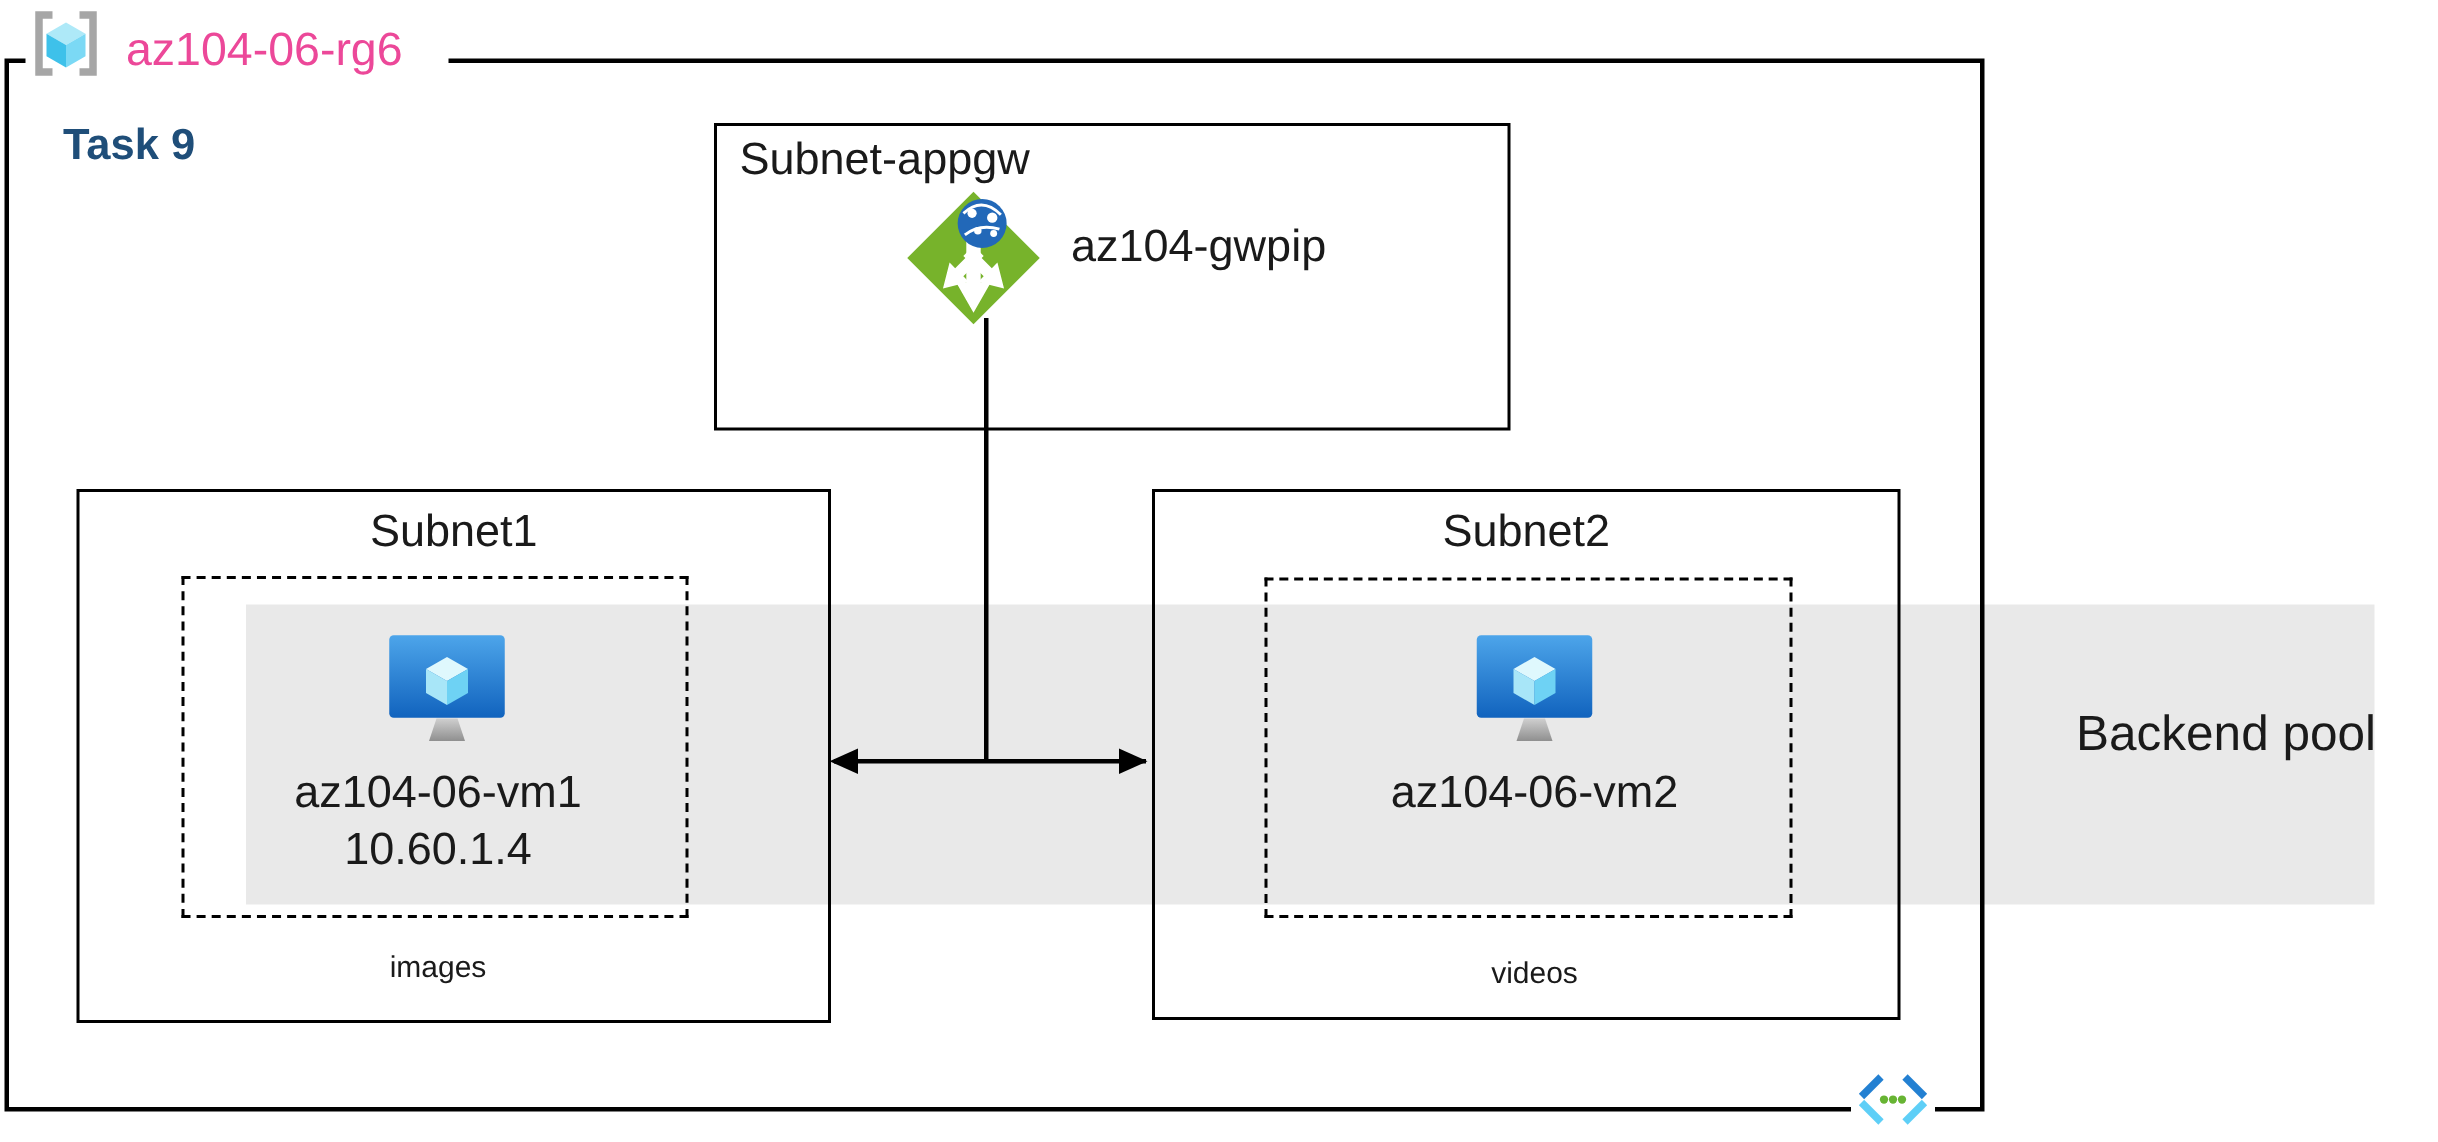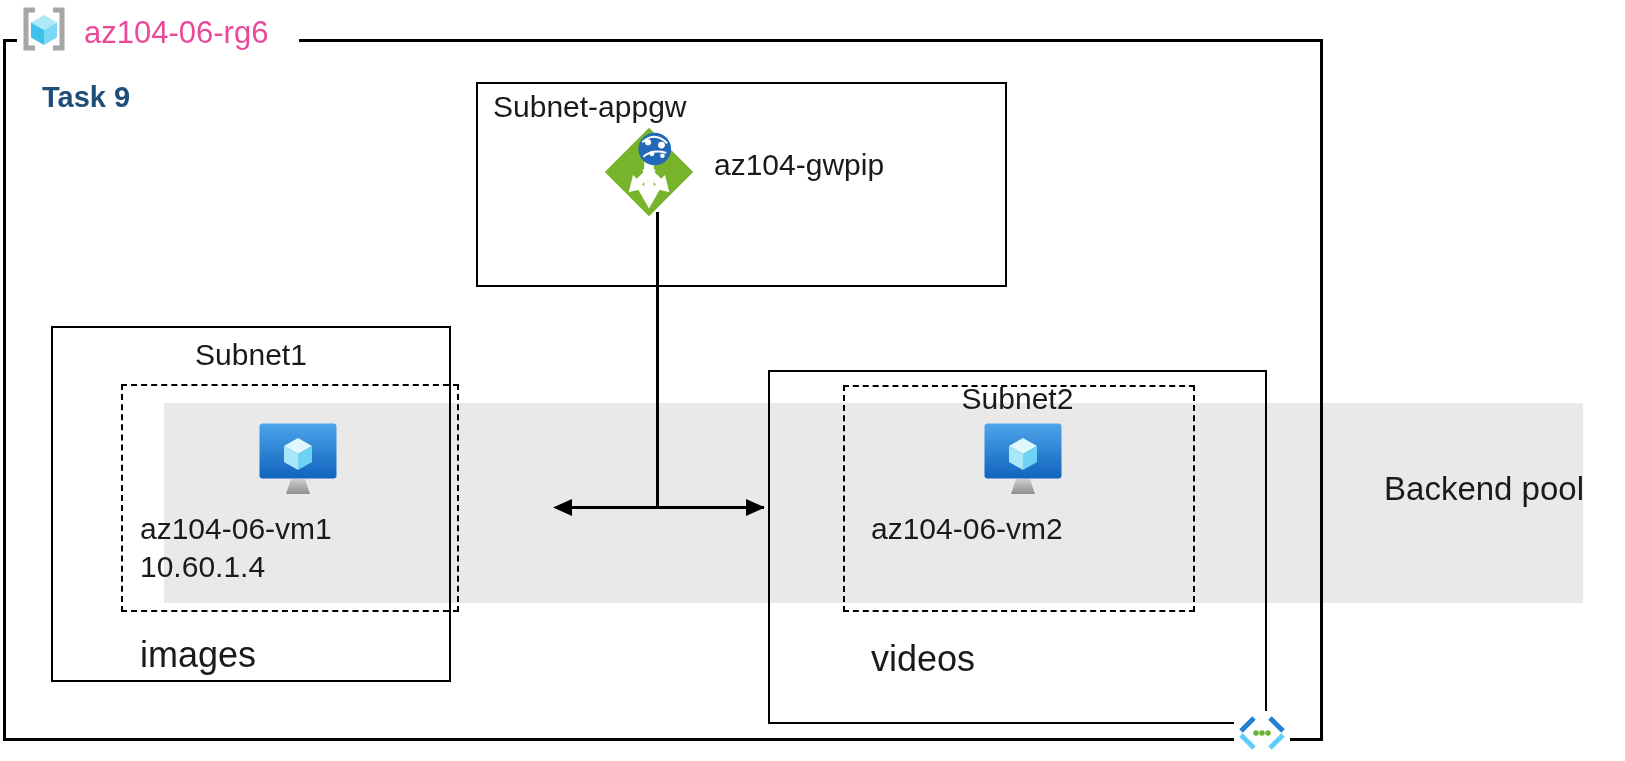--- a/index.html
+++ b/index.html
@@ -23,34 +23,34 @@
 
   .task-label{left:42px;top:81px;font-size:29px;font-weight:bold;color:#1f4e79;}
 
   
   .box{border:2px solid #000;box-sizing:border-box;background:transparent;}
   .appgw-box{left:476px;top:82px;width:531px;height:205px;}
   .appgw-title{left:493px;top:90px;font-size:30px;}
   .appgw-icon{left:601px;top:124px;width:96px;height:96px;}
   .appgw-names{left:714px;top:146px;font-size:30px;line-height:38px;white-space:nowrap;}
 
-  .subnet1-box{left:51px;top:326px;width:400px;height:356px;}
-  .subnet2-box{left:768px;top:326px;width:499px;height:354px;margin-top:44px;}
+  .subnet1-box{left:51px;top:326px;width:503px;height:356px;}
+  .subnet2-box{left:768px;top:326px;width:499px;height:354px;}
   .subnet-title{text-align:center;font-size:30px;padding-top:10px;}
   .dashed{border:2px dashed #000;box-sizing:border-box;background:transparent;}
   .dashed1{left:121px;top:384px;width:338px;height:228px;}
   .dashed2{left:843px;top:385px;width:352px;height:227px;}
 
   .vm-icon{width:80px;height:78px;}
   .vm1-icon{left:258px;top:422px;}
   .vm2-icon{left:983px;top:422px;}
-  .vm-text{width:304px;font-size:30px;line-height:38px;white-space:nowrap;}
+  .vm-text{width:304px;text-align:center;font-size:30px;line-height:38px;white-space:nowrap;}
   .vm1-text{left:140px;top:510px;}
   .vm2-text{left:871px;top:510px;}
-  .app-label{width:304px;text-align:left;font-size:36px;}
+  .app-label{width:304px;text-align:center;font-size:20px;}
   .images-label{left:140px;top:634px;}
   .videos-label{left:871px;top:638px;}
 
   .connectors{left:0;top:0;width:1625px;height:761px;pointer-events:none;}
   .vnet-icon{left:1234px;top:711px;width:56px;height:44px;}
 </style>
 </head>
 <body>
 
 <div id="stage">

